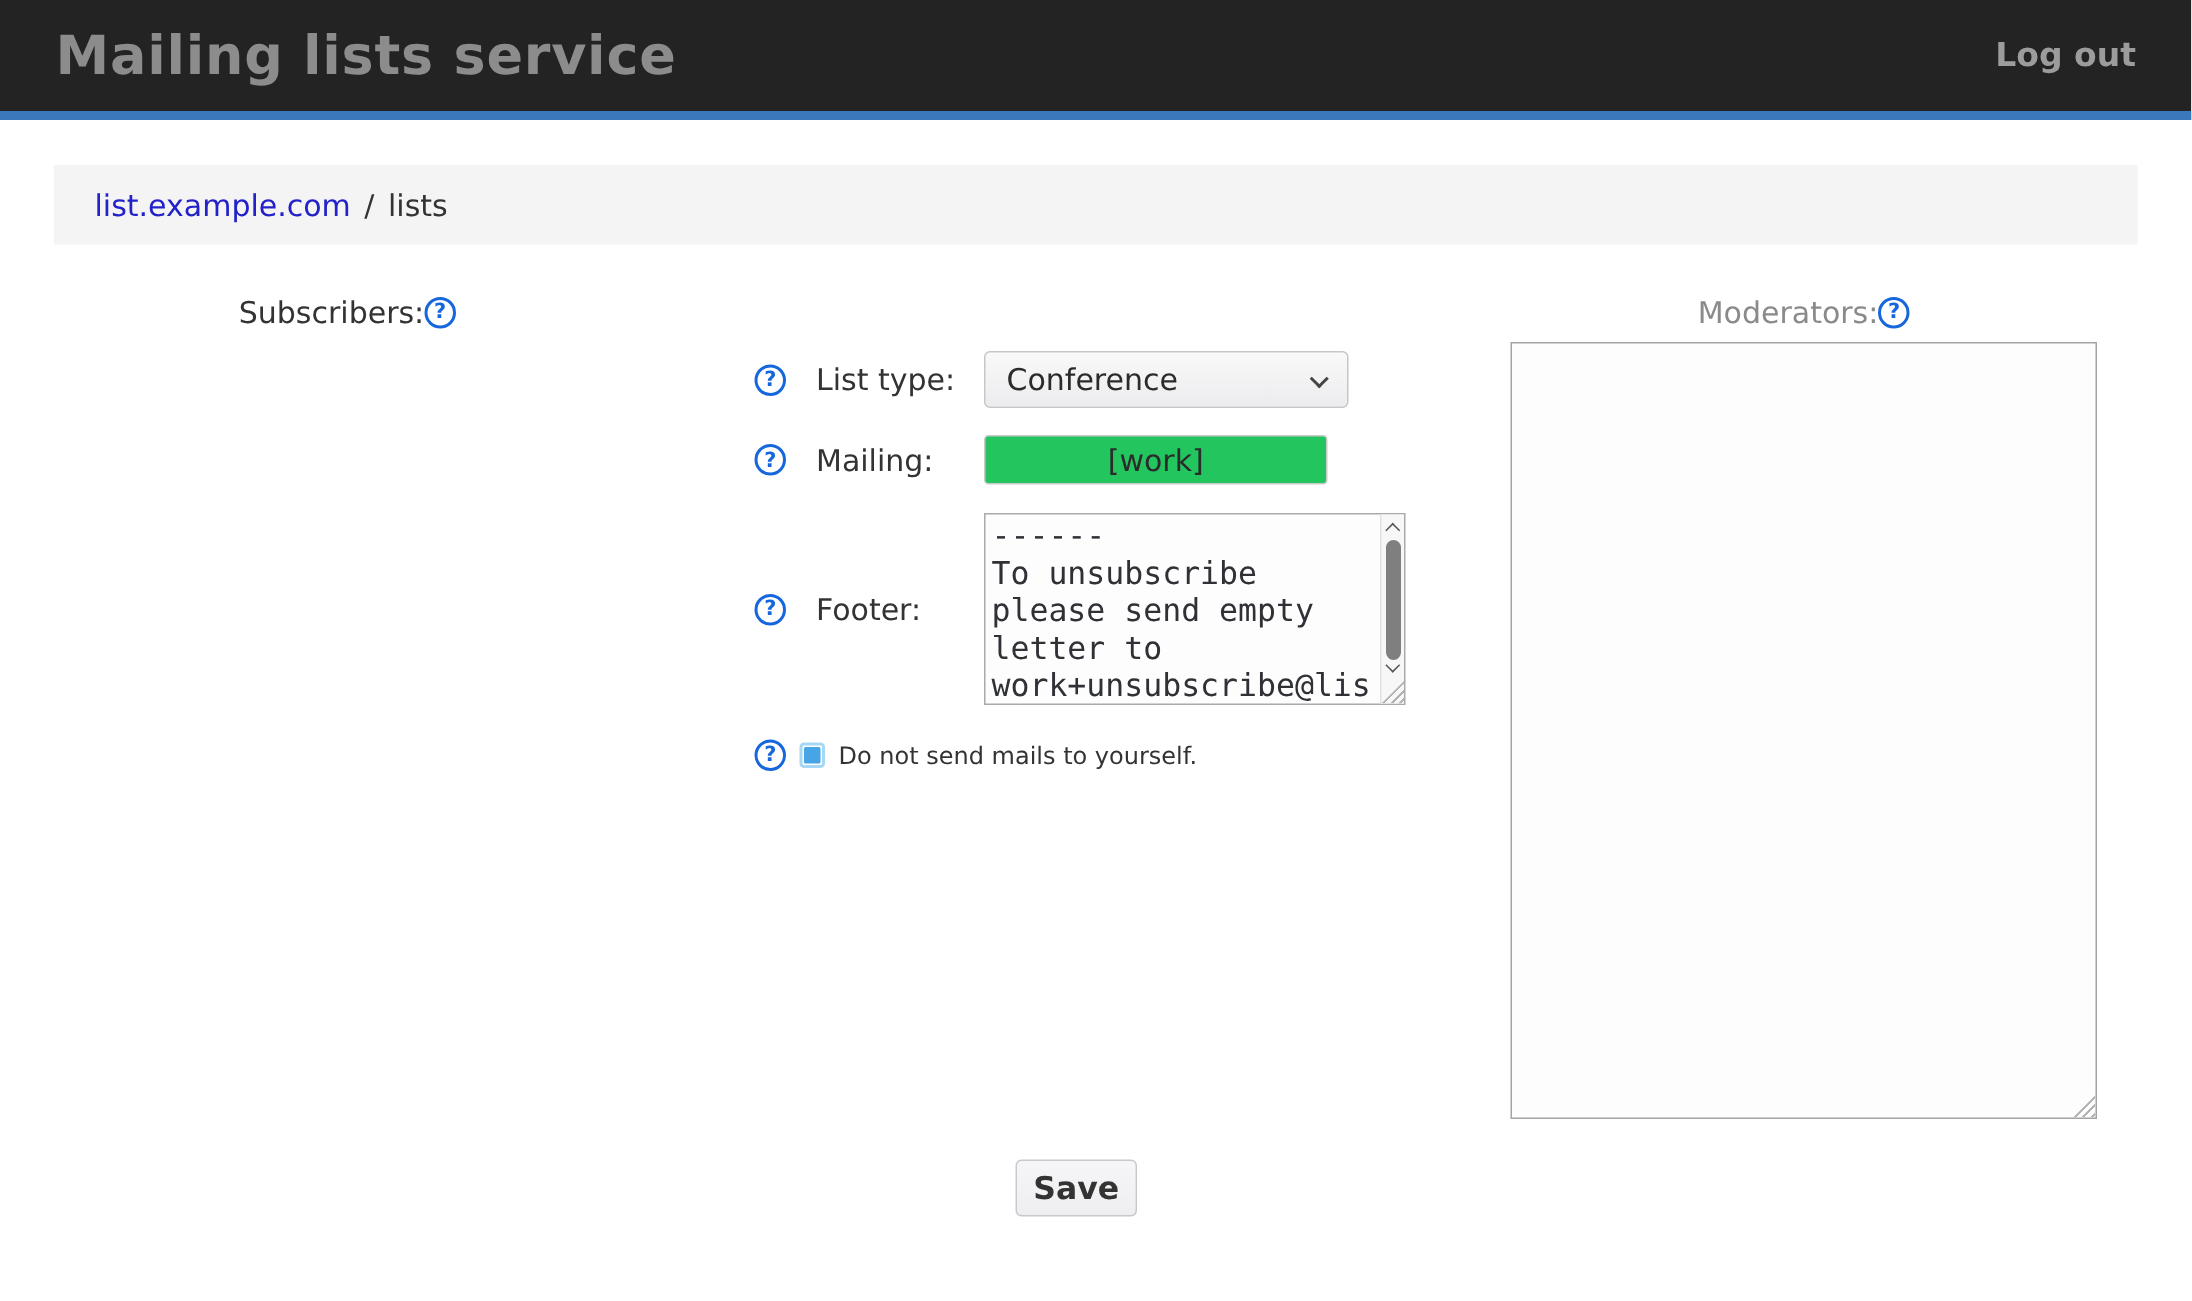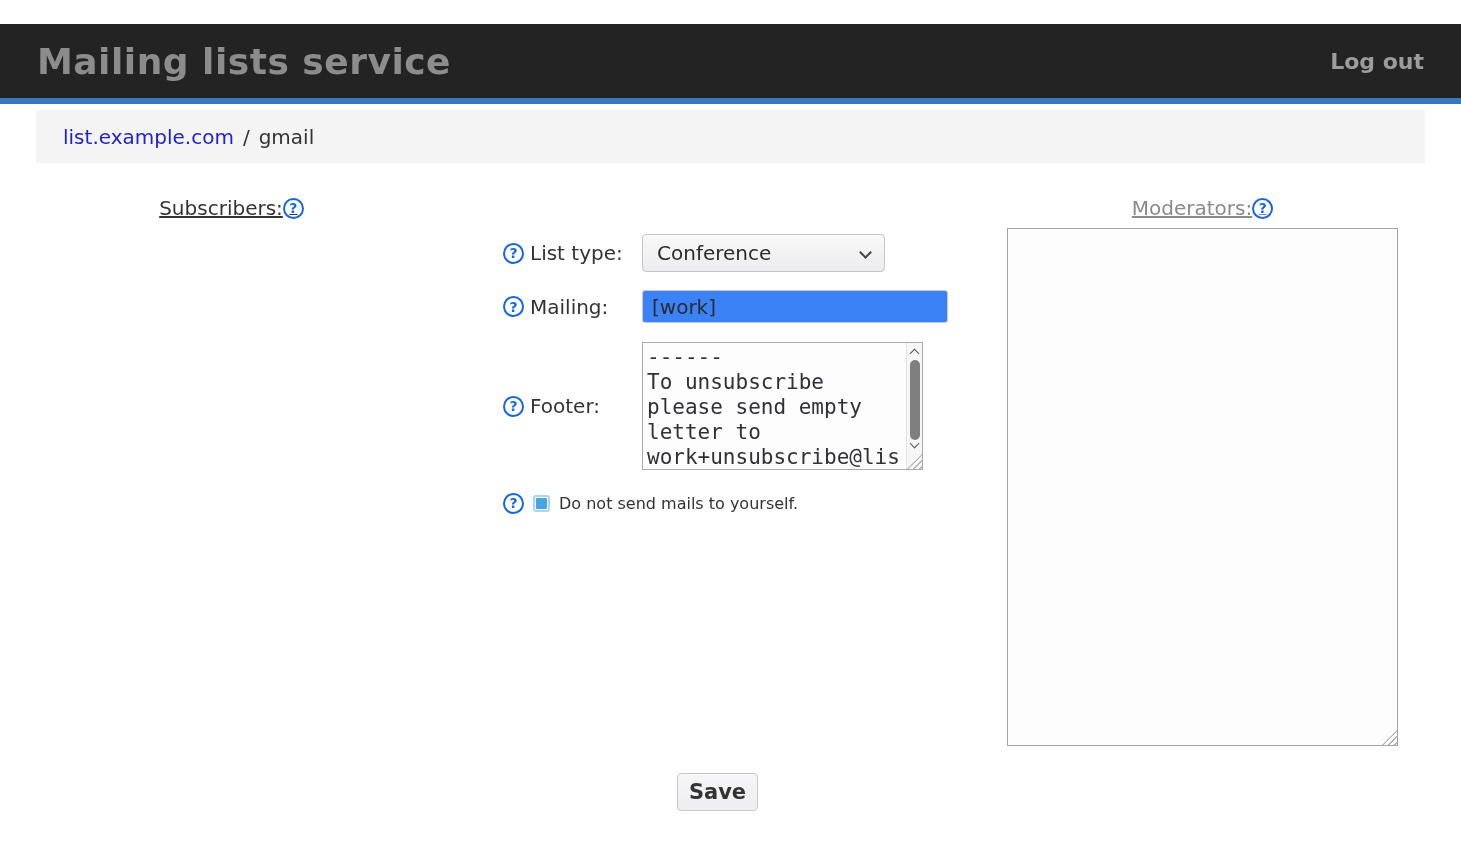--- a/index.html
+++ b/index.html
@@ -7,39 +7,38 @@
   body { font-family: "DejaVu Sans", "Liberation Sans", sans-serif; }
   .page { position: relative; width: 1461px; height: 867px; background: #fff; overflow: hidden; }
 
   
   .app-header {
     position: absolute; top: 0; left: 0; width: 1461px; height: 80px;
     background: var(--header-bg, #232323);
     border-bottom: 6px solid var(--accent-blue, #3b78bb);
     display: flex; align-items: center; justify-content: space-between;
     padding: 0 37px;
-    margin-top: 24px;
   }
   .app-title { font-size: 36px; font-weight: bold; color: var(--header-title, #8c8c8c); letter-spacing: 0.5px; }
   .logout-link { font-size: 22px; font-weight: bold; color: var(--header-link, #9c9c9c); text-decoration: none; cursor: pointer; }
 
   
   .breadcrumb {
     position: absolute; left: 36px; top: 110px; width: 1389px; height: 53px;
     background: var(--breadcrumb-bg, #f4f4f4);
     display: flex; align-items: center; padding-left: 27px; font-size: 20px; color: #333;
   }
   .breadcrumb a { color: var(--link-blue, #2222c8); text-decoration: none; cursor: pointer; }
   .breadcrumb .sep { margin: 0 9px; color: #333; }
 
   
   .col-label {
     position: absolute; height: 28px; width: 391px;
     display: flex; align-items: center; justify-content: center; gap: 0;
-    font-size: 20px; color: #333; text-decoration: underline;
+    font-size: 20px; color: #333;
   }
   .col-label.subscribers { left: 36px; top: 194px; }
   .col-label.moderators { left: 1007px; top: 194px; color: var(--muted-label, #8a8a8a); }
 
   
   .help-icon {
     display: inline-flex; align-items: center; justify-content: center;
     width: 21px; height: 21px; border-radius: 50%;
     border: 2.5px solid var(--help-blue, #1667dd);
     color: var(--help-blue, #1667dd);
@@ -58,21 +57,21 @@
   }
   .grip {
     position: absolute; right: 1px; bottom: 1px; width: 15px; height: 15px;
     background: repeating-linear-gradient(135deg, transparent 0 2.5px, #b3b3b3 2.5px 4px);
     clip-path: polygon(100% 0, 100% 100%, 0 100%);
     pointer-events: none;
   }
 
   
   .form-row { position: absolute; left: 503px; display: flex; align-items: center; }
-  .form-row .f-label { width: 112px; margin-left: 6px; font-size: 20px; color: #333; flex: none; }
+  .form-row .f-label { width: 112px; margin-left: 20px; font-size: 20px; color: #333; flex: none; }
   .row-listtype { top: 234px; height: 38px; }
   .row-prefix   { top: 290px; height: 33px; }
   .row-footer   { top: 342px; height: 128px; }
   .row-check    { top: 491px; height: 24px; }
 
   
   .fake-select {
     position: relative; width: 243px; height: 38px;
     border: 1px solid #c6c6ca; border-radius: 4px;
     background: linear-gradient(#f9f9fa, #ececee);
@@ -81,23 +80,23 @@
   }
   .select-chevron {
     position: absolute; right: 14px; top: 13px;
     width: 9px; height: 9px;
     border-right: 2px solid #444; border-bottom: 2px solid #444;
     transform: rotate(45deg);
   }
 
   
   .prefix-input {
-    width: 306px; height: 33px; border: 1px solid #c9c9c9; border-radius: 3px;
-    background: #3b82f6; font-family: "DejaVu Sans", "Liberation Sans", sans-serif;
-    font-size: 20px; color: #2b2b2b; padding: 0 9px; outline: none;
+    width: 229px; height: 33px; border: 1px solid #c9c9c9; border-radius: 3px;
+    background: #22c55e; font-family: "DejaVu Sans", "Liberation Sans", sans-serif;
+    font-size: 20px; color: #2b2b2b; padding: 0 9px; outline: none; text-align: center;
   }
 
   
   .footer-ta {
     position: relative; width: 281px; height: 128px;
     border: 1px solid #a9a9ae; background: #fdfdfd; cursor: text;
   }
   .ft-content {
     position: absolute; left: 0; top: 0; right: 17px; bottom: 0;
     overflow: hidden; white-space: pre; padding: 2px 4px;
@@ -148,21 +147,21 @@
 <div class="page">
 
   <header class="app-header">
     <div class="app-title">Mailing lists service</div>
     <a class="logout-link">Log out</a>
   </header>
 
   <nav class="breadcrumb">
     <a>list.example.com</a>
     <span class="sep">/</span>
-    <span>gmail</span>
+    <span>lists</span>
   </nav>
 
   <div class="col-label subscribers">
     <span>Subscribers:</span>
     <span class="help-icon">?</span>
   </div>
 
   <div class="col-label moderators">
     <span>Moderators:</span>
     <span class="help-icon">?</span>

